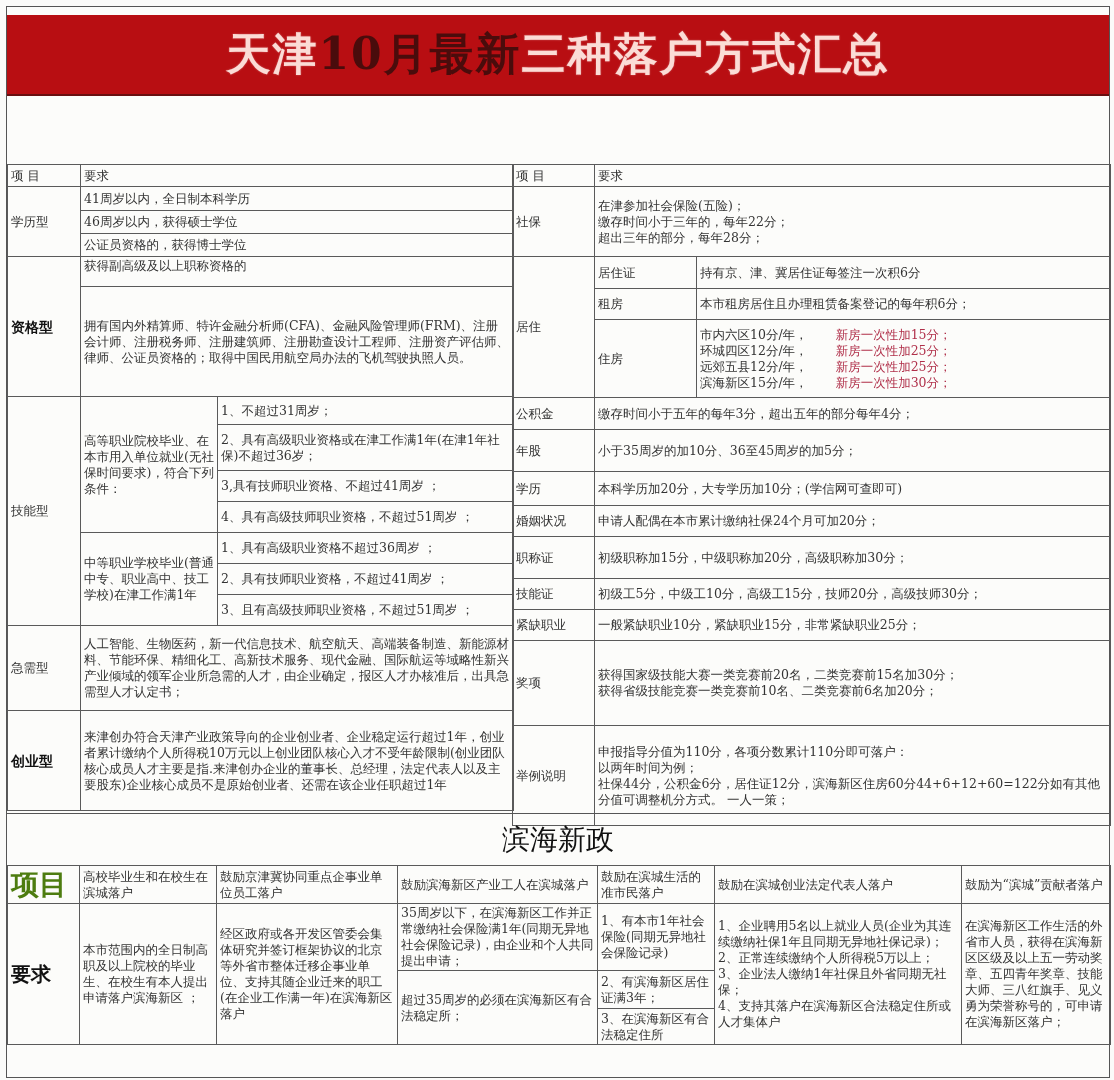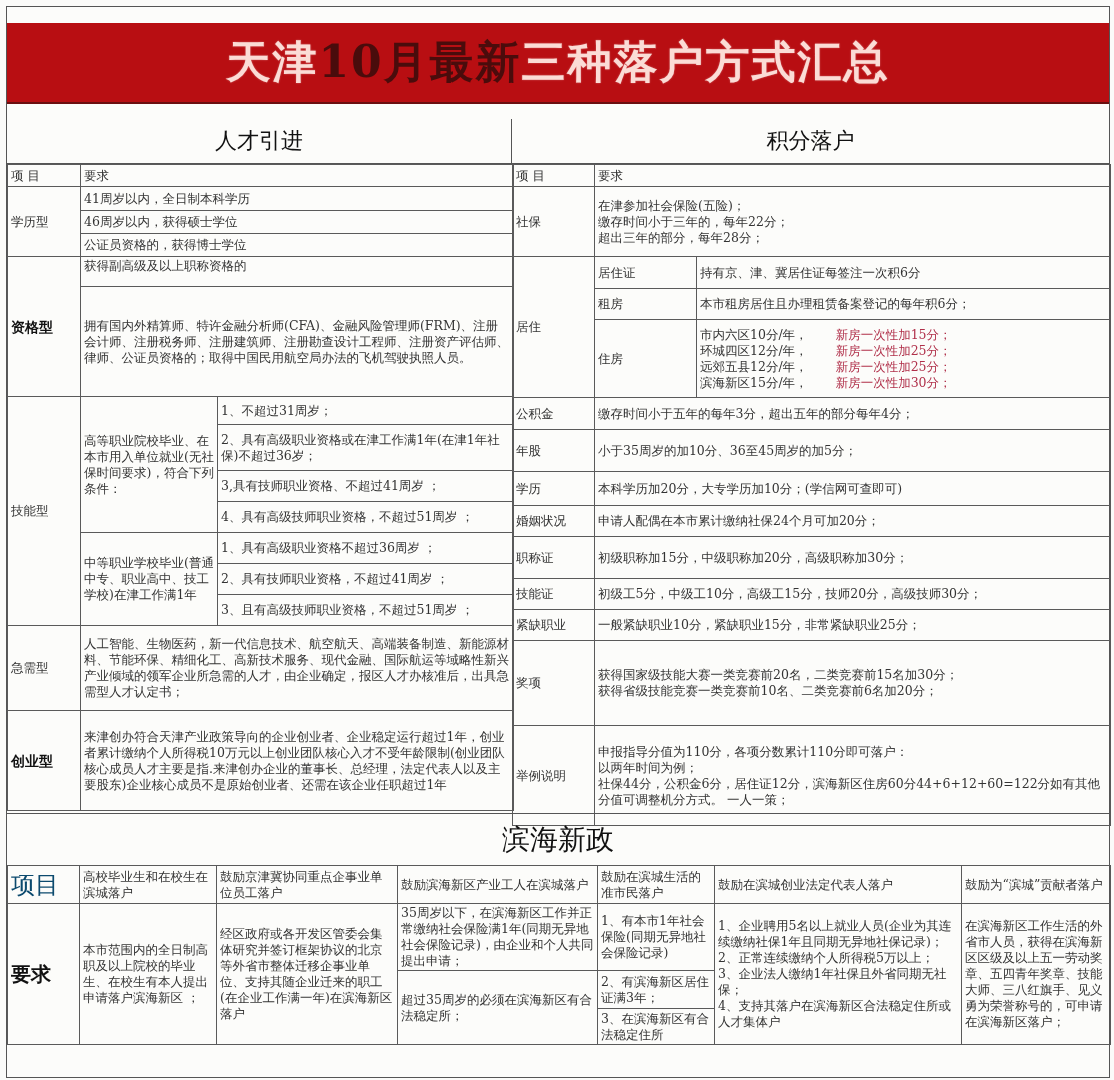--- a/index.html
+++ b/index.html
@@ -1,21 +1,21 @@
 <!DOCTYPE html>
 <html><head>
 <meta charset="utf-8">
 <style>
   * { box-sizing: border-box; margin: 0; padding: 0; }
   html, body { width: 1114px; height: 1080px; background: #fbfbf9; overflow: hidden; }
   body { font-family: "DejaVu Serif", "Liberation Serif", serif; color: #2a2a2a; position: relative; }
 
   .sheet { position: absolute; left: 6px; top: 6px; width: 1104px; height: 1072px; border: 1px solid #555; background: #fcfcfa; }
 
-  .banner { position: absolute; left: 0; top: 16px; width: 1102px; height: 81px; background: #b80e12; border-bottom: 2px solid #6a0f10; display: flex; align-items: center; justify-content: center; }
+  .banner { position: absolute; left: 0; top: 8px; width: 1102px; height: 81px; background: #b80e12; border-bottom: 2px solid #6a0f10; display: flex; align-items: center; justify-content: center; }
   .banner-title { font-size: 44px; letter-spacing: 2px; font-family: "DejaVu Serif", serif; font-weight: bold; }
   .t-light { color: #fbdcd6; text-shadow: 0 0 2px rgba(255,255,255,0.4); }
   .t-dark { color: #4a0c0c; }
 
   table { border-collapse: collapse; position: absolute; table-layout: fixed; }
   td { border: 1px solid #5a5a5a; font-size: 12.5px; line-height: 16px; padding: 1px 3px; vertical-align: middle; color: #333; }
   .c { text-align: left; }
   .bold { font-weight: bold; font-size: 14px; color: #111; margin-top: 44px; }
   .red { color: #b0304a; margin-left: 28px; }
 
@@ -29,22 +29,20 @@
 <body>
 
 <div class="sheet">
 
   <div class="banner">
     <div class="banner-title">
       <span class="t-light">天津</span><span class="t-dark">10月最新</span><span class="t-light">三种落户方式汇总</span>
     </div>
   </div>
 
-  <div class="section-head left-head">人才引进</div>
-  <div class="section-head right-head">积分落户</div>
 
   <table style="left:0; top:157px; width:506px;">
     <colgroup>
         <col style="width:73px">
         <col style="width:137px">
         <col style="width:296px">
       </colgroup>
     <tbody>
         <tr style="height:22px">
       <td class="c">项 目</td>
@@ -194,21 +192,21 @@
       <col style="width:72px">
         <col style="width:137px">
         <col style="width:181px">
         <col style="width:200px">
         <col style="width:117px">
         <col style="width:247px">
         <col style="width:149px">
     </colgroup>
     <tbody>
         <tr style="height:38px">
-      <td class="c" style="font-size:24px;font-weight:normal;color:#0c4a6e">项目</td>
+      <td class="c" style="font-size:28px;font-weight:bold;color:#4d7c0f">项目</td>
       <td class="c">高校毕业生和在校生在滨城落户</td>
       <td class="c">鼓励京津冀协同重点企事业单位员工落户</td>
       <td class="c">鼓励滨海新区产业工人在滨城落户</td>
       <td class="c">鼓励在滨城生活的准市民落户</td>
       <td class="c">鼓励在滨城创业法定代表人落户</td>
       <td class="c">鼓励为“滨城”贡献者落户</td>
     </tr>
     <tr style="height:58px">
       <td class="c" rowspan="3" style="font-size:20px;font-weight:bold;color:#111">要求</td>
       <td class="c" rowspan="3">本市范围内的全日制高职及以上院校的毕业生、在校生有本人提出申请落户滨海新区 ；</td>

